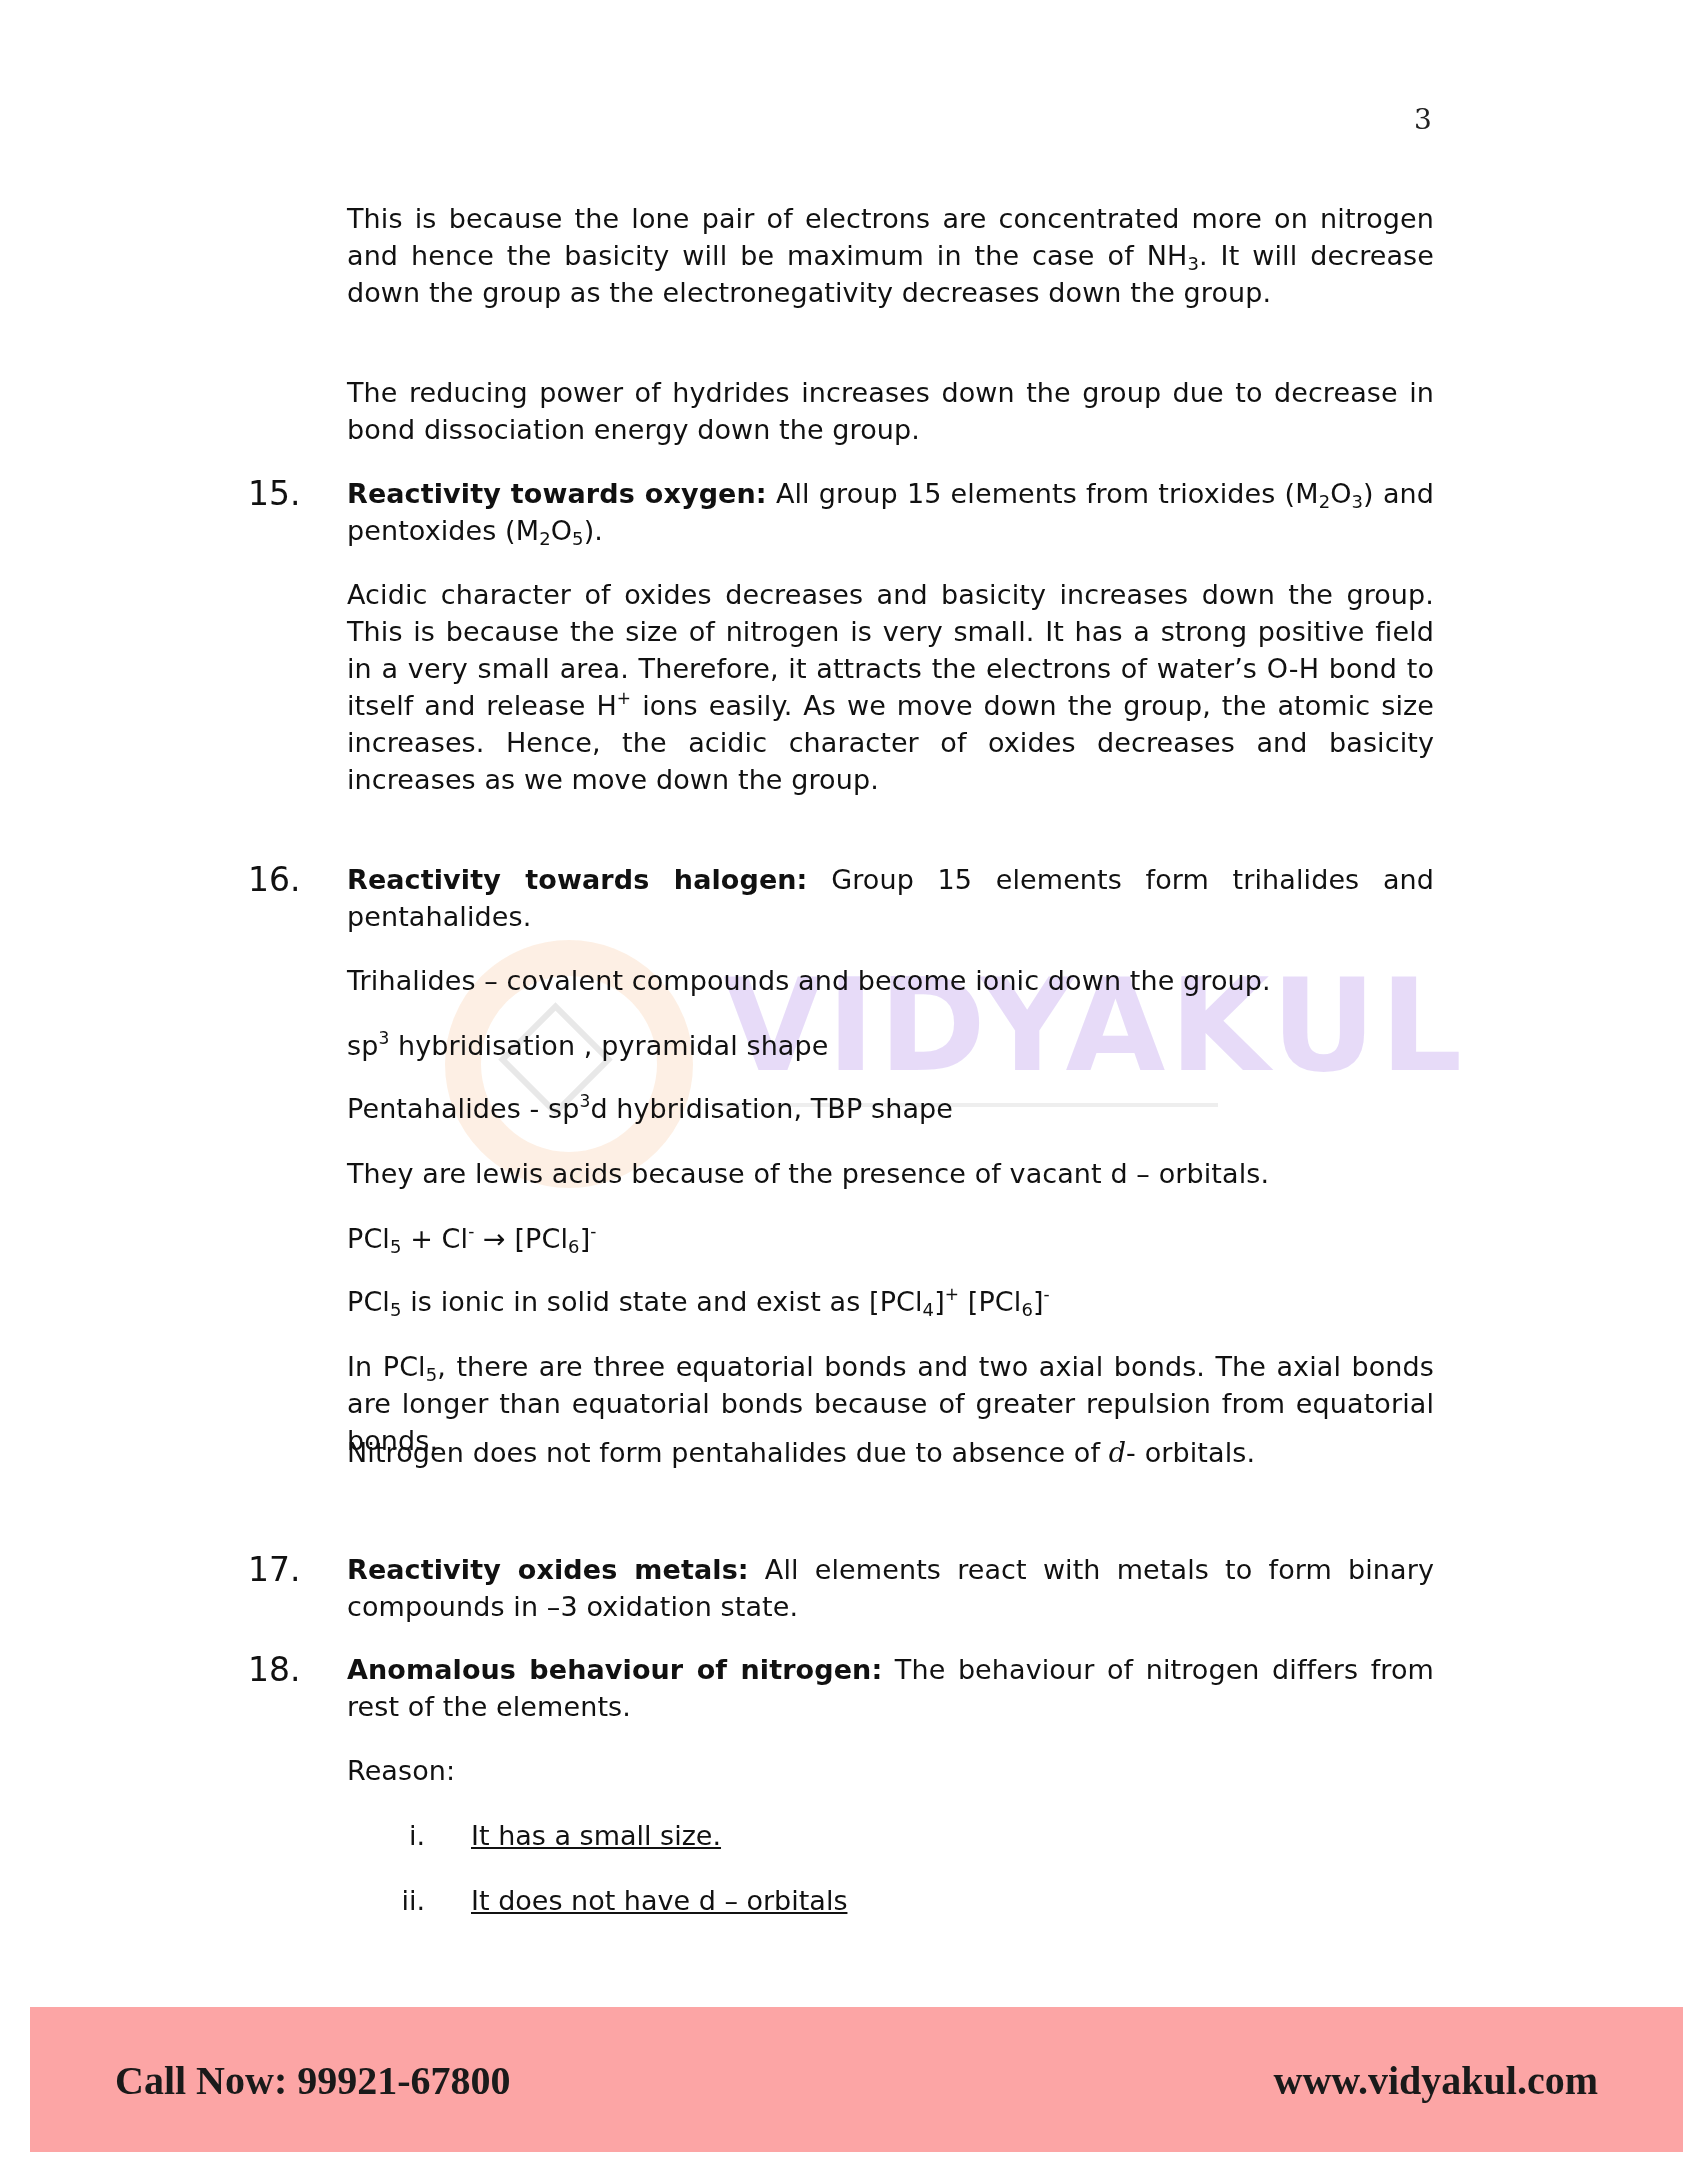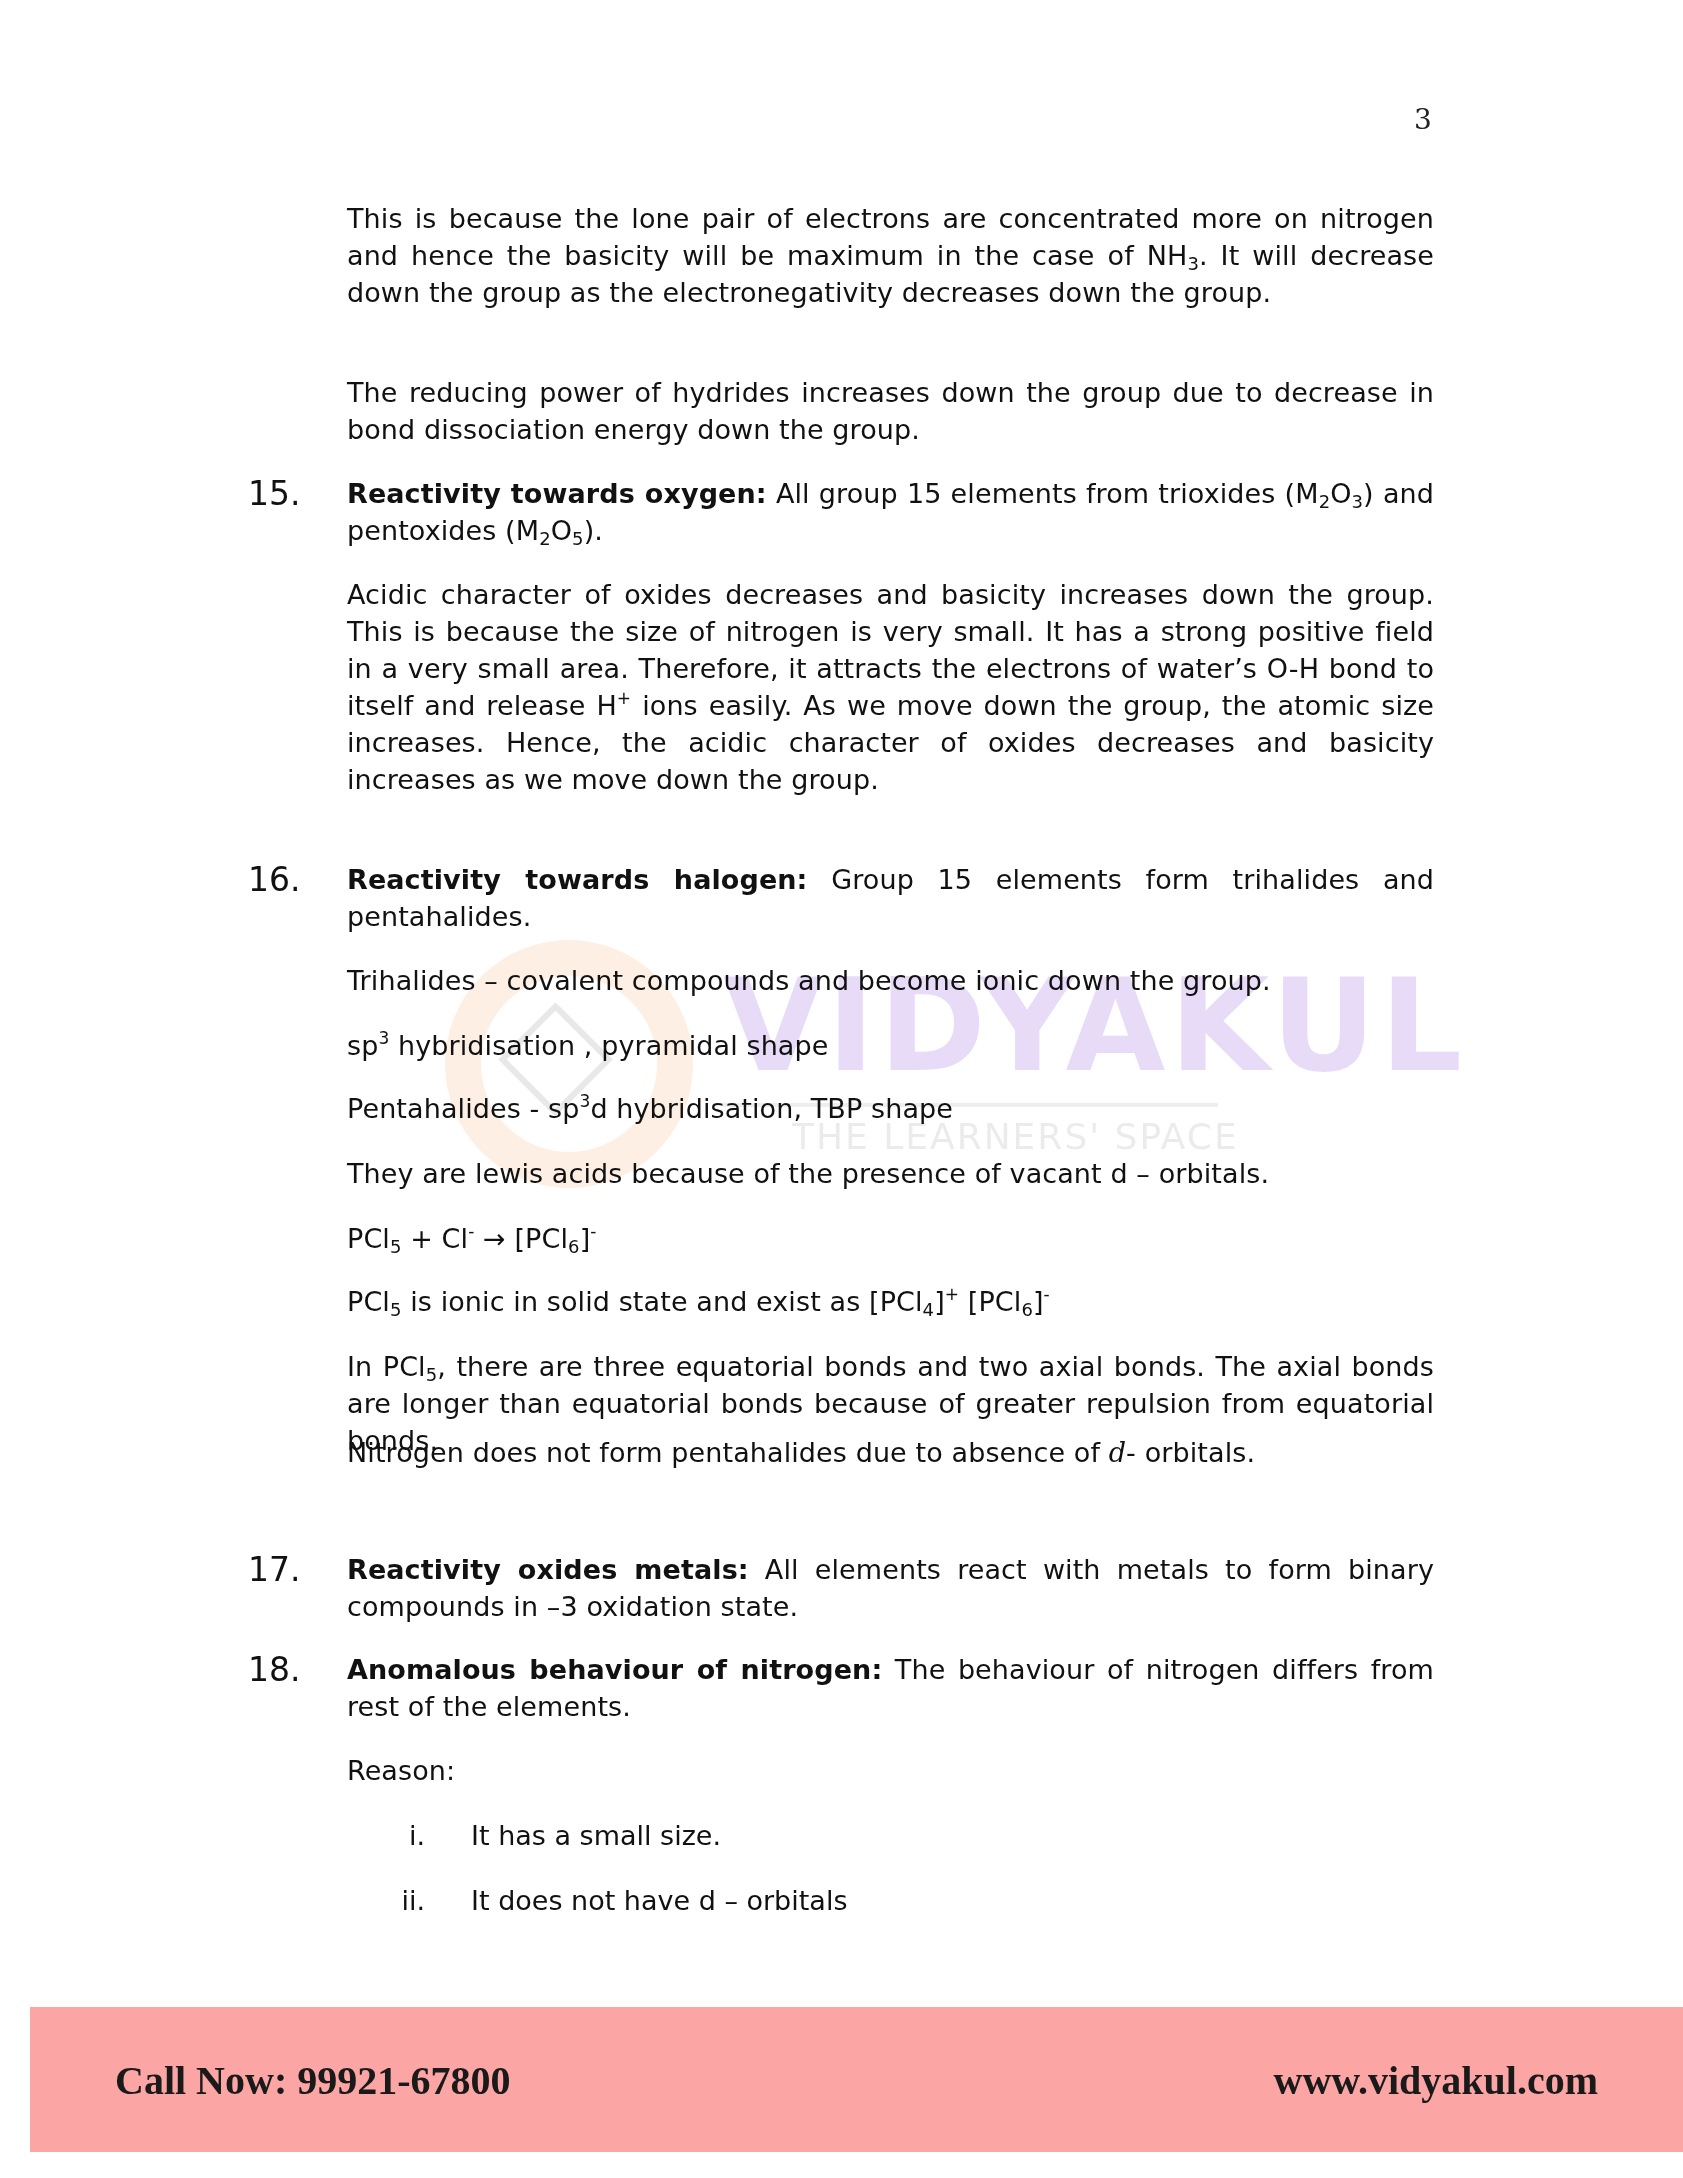--- a/index.html
+++ b/index.html
@@ -20,21 +20,21 @@
   .block.nojust { text-align: left; }
   .num {
     position: absolute; left: 248px; font-size: 33px; line-height: 37px;
   }
   .bold { font-weight: bold; }
   sub { font-size: 18px; vertical-align: -5px; line-height: 0; }
   sup { font-size: 17px; vertical-align: 11px; line-height: 0; }
   .ital { font-family: "DejaVu Serif", serif; font-style: italic; }
   .roman-item { position: absolute; font-size: 27px; line-height: 37px; }
   .roman-num { position: absolute; width: 59px; text-align: right; }
-  .roman-text { position: absolute; left: 81px; white-space: nowrap; }
+  .roman-text { position: absolute; left: 81px; white-space: nowrap; text-decoration: underline; }
 
   .watermark {
     position: absolute; left: 594px; top: 950px; width: 673px; height: 228px;
     pointer-events: none; opacity: 0.16;
   }
   .wm-gear {
     position: absolute; left: -149px; top: -10px; width: 248px; height: 248px;
     border-radius: 50%; border: 36px solid #f5a15b; box-sizing: border-box;
   }
   .wm-cap {
@@ -67,21 +67,20 @@
 </head>
 <body>
 
 <div class="page-num">3</div>
 
 <div class="watermark">
   <div class="wm-gear"></div>
   <div class="wm-cap"></div>
   <div class="wm-title">VIDYAKUL</div>
   <div class="wm-line"></div>
-  <div class="wm-sub">THE LEARNERS' SPACE</div>
 </div>
 
 <div class="block" style="top:200px;">
   <span>This is because the lone pair of electrons are concentrated more on nitrogen and hence the basicity will be maximum in the case of NH</span><sub>3</sub><span>. It will decrease down the group as the electronegativity decreases down the group.</span>
 </div>
 <div class="block" style="top:374px;">The reducing power of hydrides increases down the group due to decrease in bond dissociation energy down the group.</div>
 
 <div class="num" style="top:475px;">15.</div>
 <div class="block" style="top:475px;">
   <span class="bold">Reactivity towards oxygen:</span><span> All group 15 elements from trioxides (M</span><sub>2</sub><span>O</span><sub>3</sub><span>) and pentoxides (M</span><sub>2</sub><span>O</span><sub>5</sub><span>).</span>

